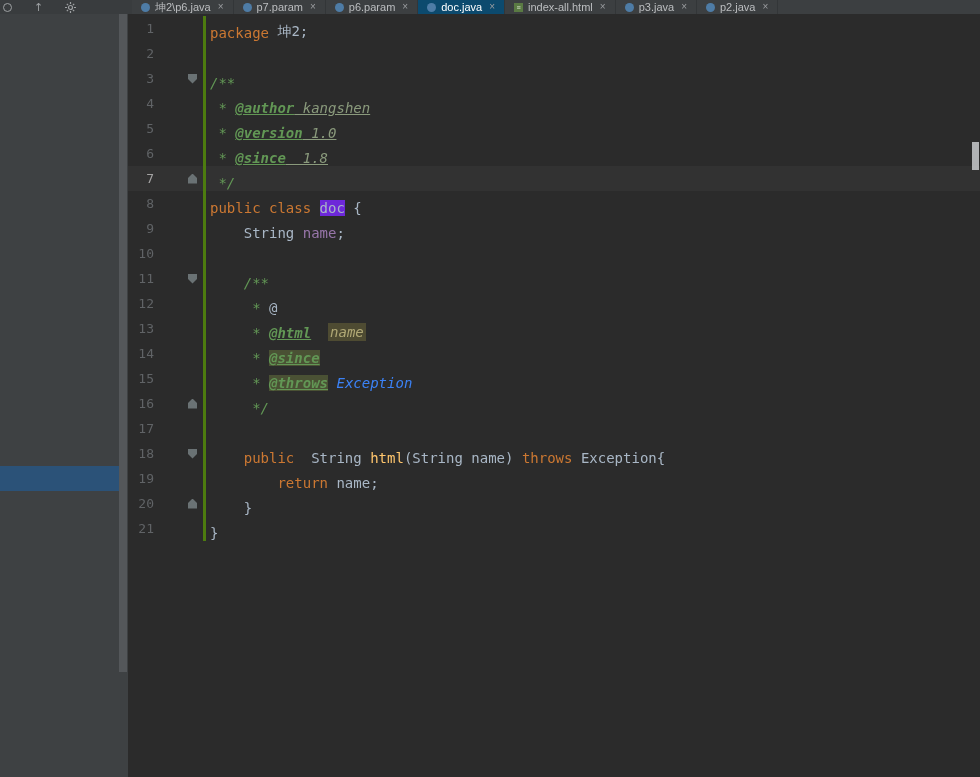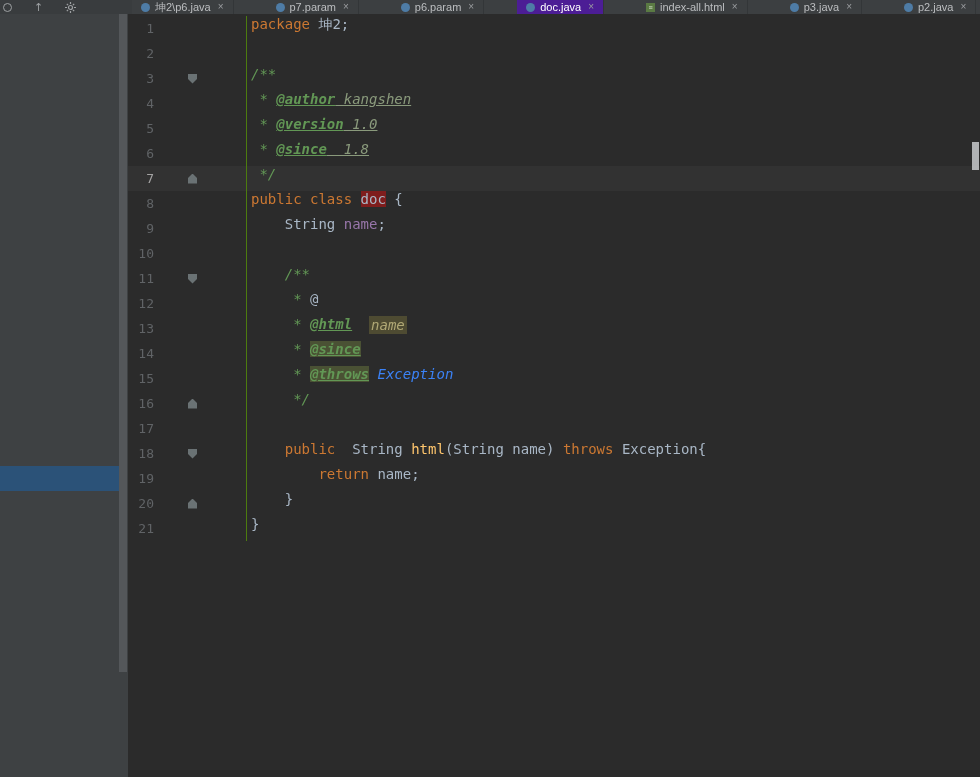--- a/index.html
+++ b/index.html
@@ -8,25 +8,25 @@
 
   .app { width:980px; height:777px; display:flex; flex-direction:column; }
 
   
   .topbar { height:14px; flex:none; display:flex; background:#3c3f41; overflow:hidden; }
   .win-icons { width:132px; flex:none; background:#393c3e; display:flex;
                align-items:center; gap:22px; padding-left:3px; color:#9da0a2; }
   .wi { display:inline-flex; align-items:center; justify-content:center; }
   .wi.circle { width:9px; height:9px; border:1px solid #9da0a2; border-radius:50%; }
   .wi.arrow { font-size:11px; line-height:11px; font-family:"DejaVu Sans",sans-serif; }
-  .tabs { display:flex; flex:1; overflow:hidden;gap:33px; }
+  .tabs { display:flex; flex:1; overflow:hidden; }
   .tab { display:flex; align-items:center; gap:5px; padding:0 9px; flex:none;
          font:11px/14px "Liberation Sans", sans-serif; color:#bcbec0;
          background:#3c3f41; border-right:1px solid #333638; cursor:default; }
-  .tab.active { background:#4c1d95; color:#ffffff; }
+  .tab.active { background:#0c4a6e; color:#ffffff; }
   .fileicon { width:9px; height:9px; flex:none; display:inline-flex;
               align-items:center; justify-content:center; }
   .fileicon.java { border-radius:50%; background:#4e7ca6; }
   .fileicon.html { background:#5a7a43; color:#d8e4cc; font-size:7px; line-height:7px; }
   .fileicon.html::after { content:"≡"; }
   .tab .close { color:#9b9da0; font-size:10px; margin-left:2px; }
 
   
   .main { flex:1; display:flex; position:relative; overflow:hidden; }
 
@@ -37,35 +37,35 @@
   .editor { flex:1; position:relative; background:#2b2b2b; padding-top:2px; overflow:hidden; }
   .line { display:flex; height:25px; align-items:center; white-space:pre; }
   .line.caret { background:#323232; }
   .ln { width:26px; flex:none; text-align:right; color:#606366; font-size:13px; }
   .line.caret .ln { color:#a4a3a3; }
   .foldcol { width:49px; flex:none; align-self:stretch; display:flex;
              align-items:center; justify-content:flex-end; padding-right:6px; }
   .fold { width:9px; height:10px; background:#6a7274; }
   .fold.start { clip-path:polygon(0 0,100% 0,100% 55%,50% 100%,0 55%); }
   .fold.end   { clip-path:polygon(0 45%,50% 0,100% 45%,100% 100%,0 100%); }
-  .code { align-self:stretch; display:flex; align-items:flex-start;
-          border-left:1px solid #4d7c0f; padding-left:4px;
-          font-size:14px; color:#a9b7c6;margin-left:43px; }
+  .code { align-self:stretch; display:flex; align-items:flex-end;
+          border-left:3px solid #4d7c0f; padding-left:4px;
+          font-size:14px; color:#a9b7c6; }
   .code span { white-space:pre; }
 
   
   .s-kw     { color:#cc7832; }
   .s-def    { color:#a9b7c6; }
   .s-cmt    { color:#629755; font-style:italic; }
   .s-tag    { color:#629755; font-style:italic; font-weight:bold; text-decoration:underline; }
   .s-docval { color:#8a9a7c; font-style:italic;text-decoration:underline; }
   .s-docref { color:#3b82f6; font-style:italic; }
   .s-method { color:#ffc66d; }
   .s-field  { color:#9876aa; }
-  .s-hl-ident { background:#7f1d1d; }
+  .s-hl-ident { background:#6d28d9; }
   .s-hl-param { background:#4e4b32; color:#b0a875; font-style:italic; padding:1px 2px; }
   .s-hl-tag   { background:#4a5134; }
 
   .stripe-marker { position:absolute; right:1px; top:128px; width:7px; height:28px;
                    background:#c8cacc; opacity:.85; }
 </style>
 </head>
 <body>
 
 <div class="app">

